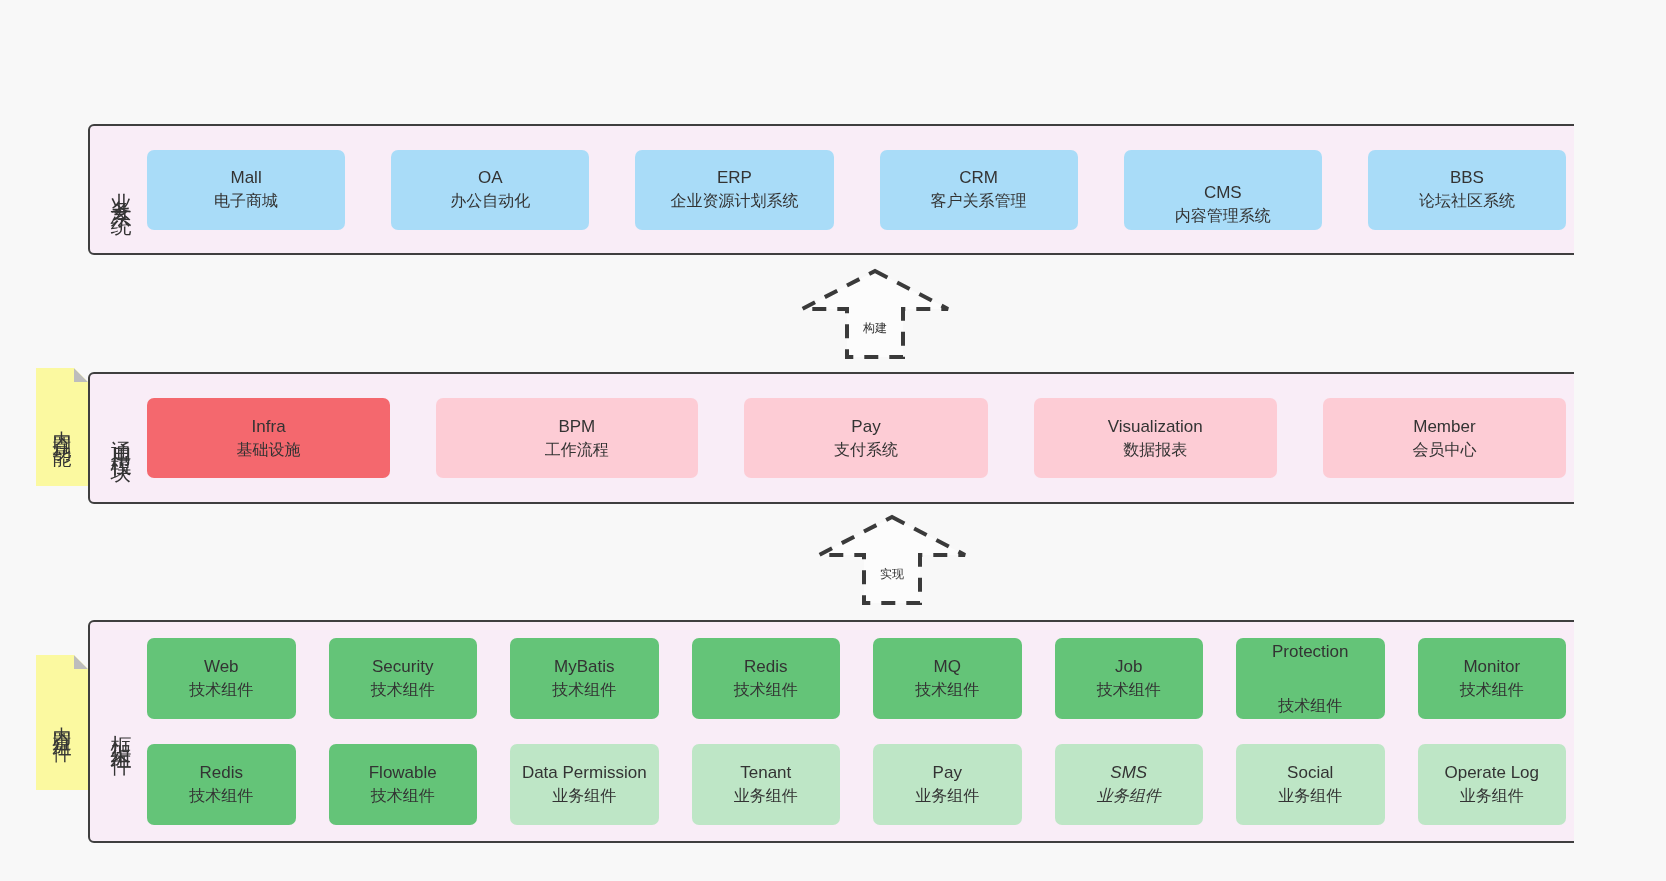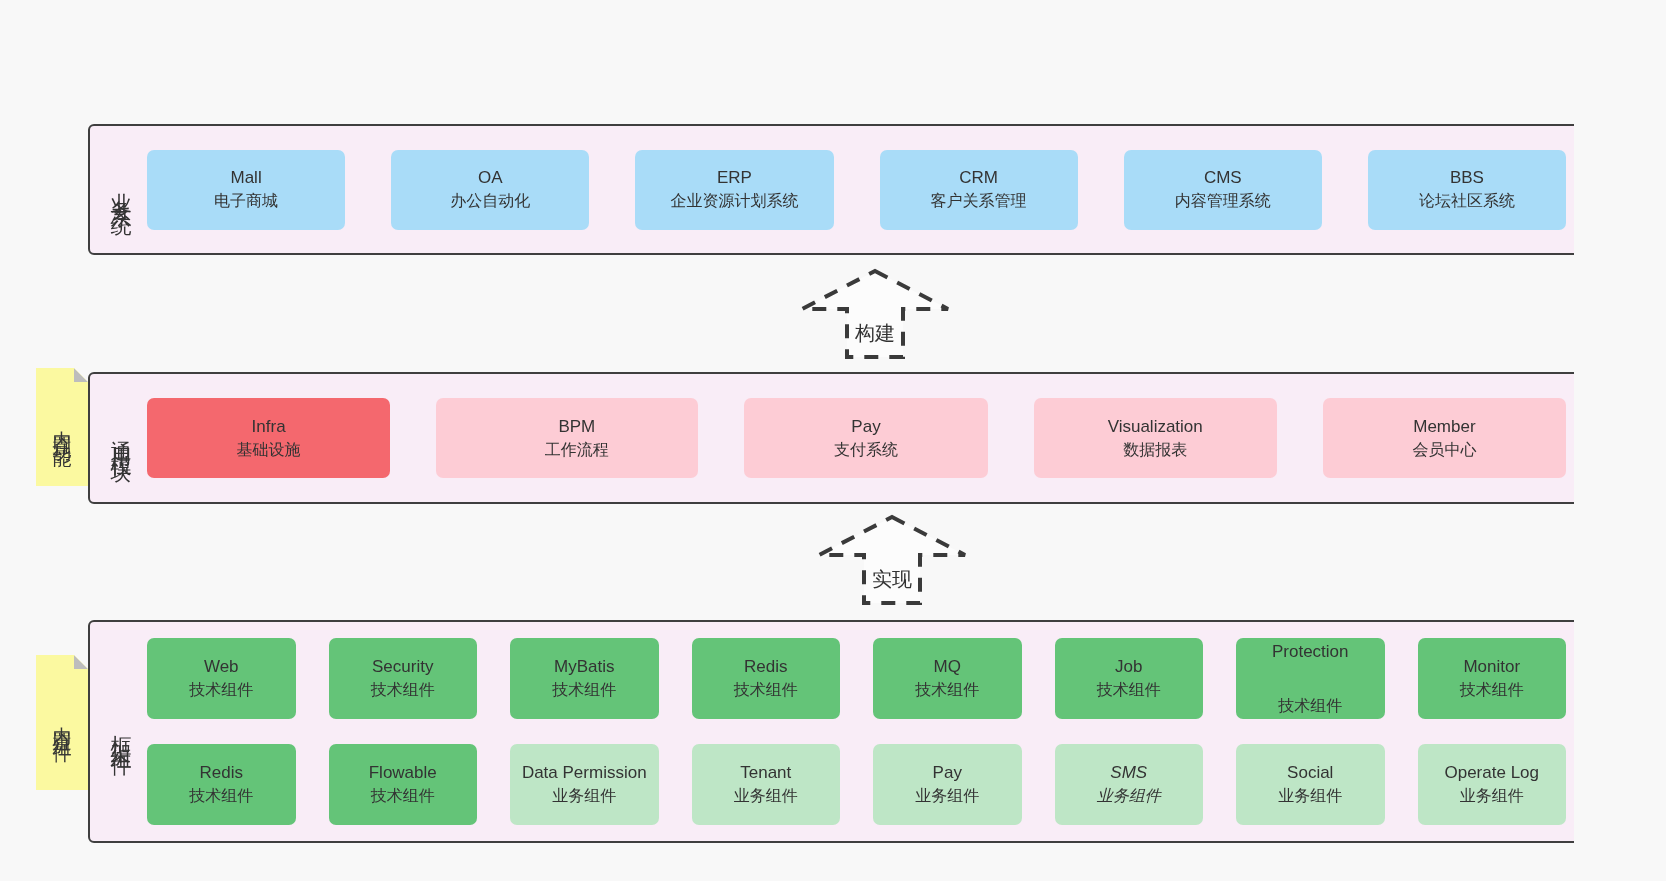--- a/index.html
+++ b/index.html
@@ -44,21 +44,21 @@
   #sticky-2{top:655px;height:135px;}
 
   
   .arrow{position:absolute;width:150px;height:92px;}
   #arrow-0{left:800px;top:268px;}
   #arrow-1{left:817px;top:514px;}
   .arrow svg{position:absolute;inset:0;width:100%;height:100%;overflow:visible;}
   .arrow path{fill:var(--arrow-fill,#fcfcfc);stroke:var(--arrow-line,#3a3a3a);
               stroke-width:4;stroke-dasharray:14 11;}
   .arrow-label{position:absolute;left:50%;top:57%;transform:translateX(-50%);
-               font-size:20px;background:var(--arrow-fill,#fcfcfc);
+               font-size:12px;background:var(--arrow-fill,#fcfcfc);
                padding:0 3px;white-space:nowrap;color:var(--text,#333);}
 </style>
 </head>
 <body>
 
 <div class="canvas">
 
   <div class="sticky" id="sticky-1">内置功能</div>
   <div class="sticky" id="sticky-2">内置组件</div>
 
@@ -75,21 +75,21 @@
             <div class="subtitle">办公自动化</div>
           </div>
           <div class="box" style="background: rgb(169, 220, 248);">
             <div class="title">ERP</div>
             <div class="subtitle">企业资源计划系统</div>
           </div>
           <div class="box" style="background: rgb(169, 220, 248);">
             <div class="title">CRM</div>
             <div class="subtitle">客户关系管理</div>
           </div>
-          <div class="box" style="background: rgb(169, 220, 248);">
+          <div class="box" style="background: rgb(169, 220, 248); justify-content: flex-end;">
             <div class="title">CMS</div>
             <div class="subtitle">内容管理系统</div>
           </div>
           <div class="box" style="background: rgb(169, 220, 248);">
             <div class="title">BBS</div>
             <div class="subtitle">论坛社区系统</div>
           </div>
         </div>
       </div>
   </div>

